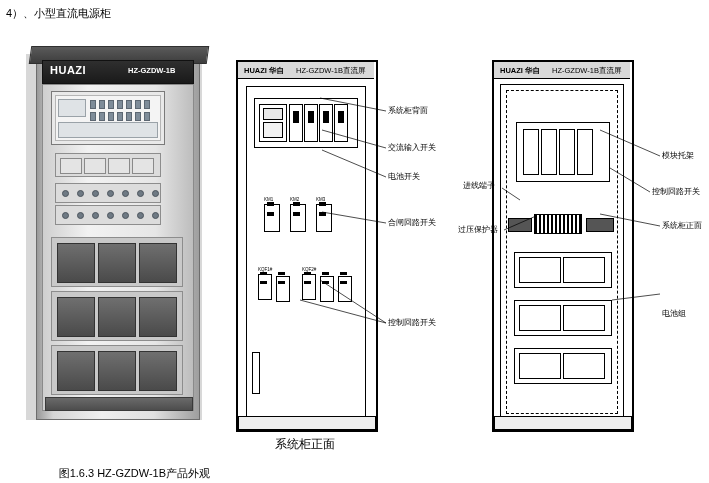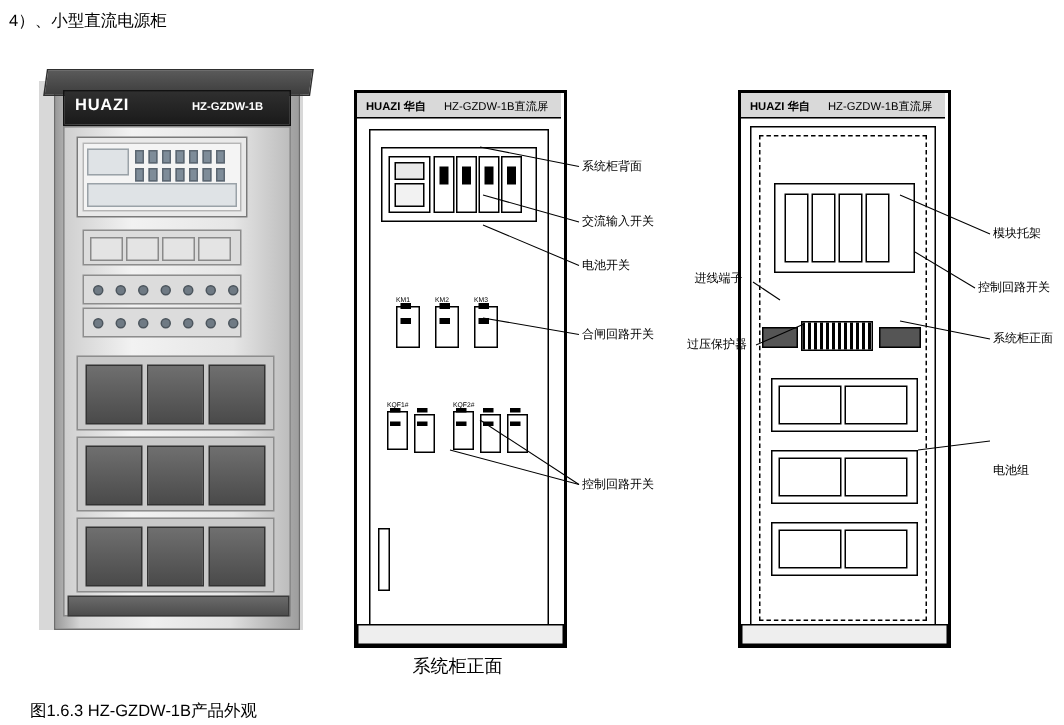--- a/index.html
+++ b/index.html
@@ -20,21 +20,21 @@
   }
   .abs { position: absolute; }
   .heading {
     left: 6px; top: 6px;
     font-size: 11px;
     color: #000;
   }
   .caption {
     font-size: 11px;
     color: #000;
-    text-align: left;
+    text-align: right;
     white-space: nowrap;
   }
   .sublabel {
     font-size: 11px;
     color: #000;
     text-align: center;
     white-space: nowrap;
   }
   .anno {
     font-size: 8px;

